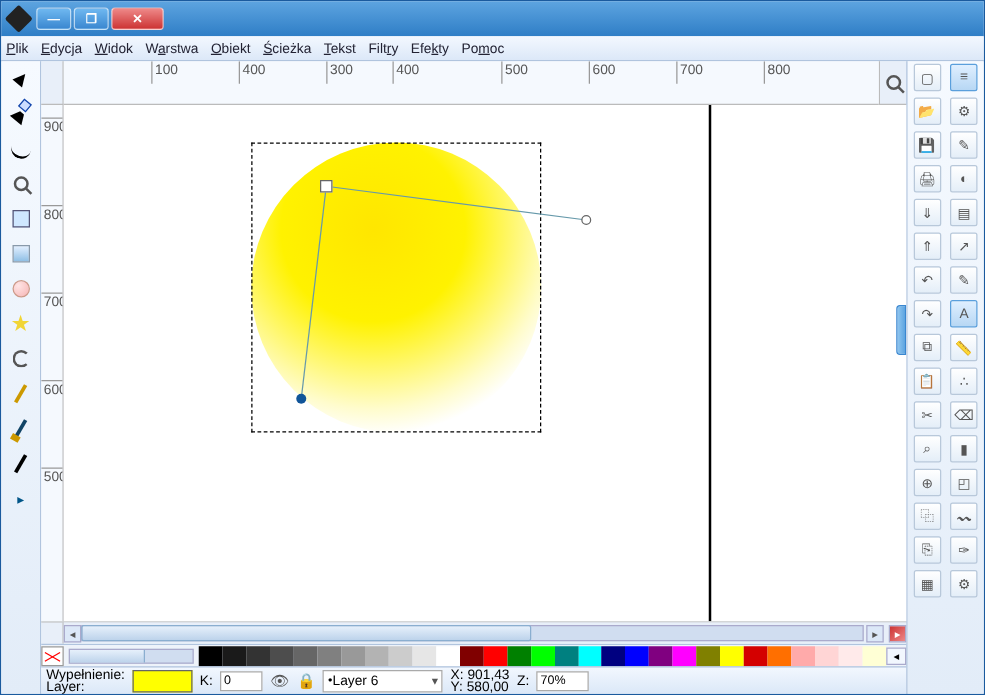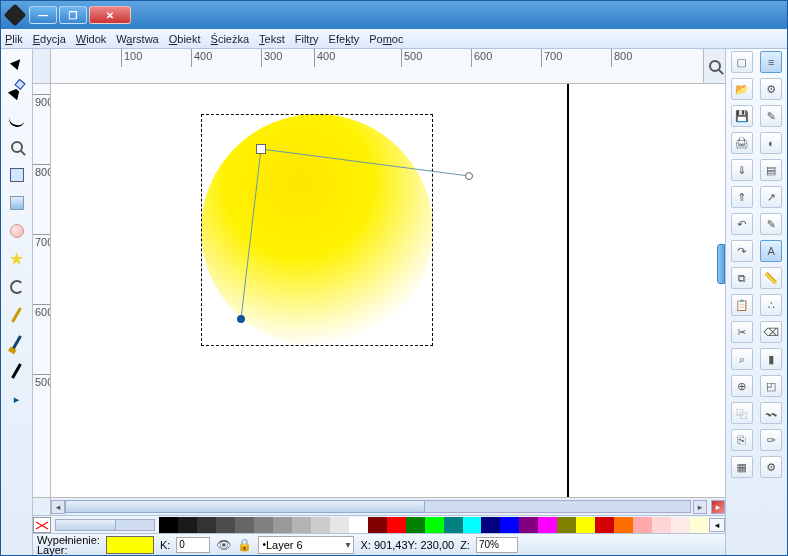--- a/index.html
+++ b/index.html
@@ -95,21 +95,21 @@
 
 .status{height:22px;display:flex;align-items:center;background:linear-gradient(#f2f7fe,#dbe8f8);border-top:1px solid #b0c4de;gap:6px;padding:0 4px;}
 .status .fk{display:flex;flex-direction:column;font-size:9px;line-height:10px;}
 .fillbox{width:48px;height:18px;background:#ffff00;border:1px solid #666;}
 .input-sm{width:34px;height:16px;border:1px solid #aaa;font-size:10px;padding:0 2px;}
 .layer-sel{width:96px;height:18px;border:1px solid #aaa;background:#fff;font-size:10px;display:flex;align-items:center;padding:0 3px;position:relative;}
 .layer-sel::after{content:"▾";position:absolute;right:3px;color:#555;}
 .eye{font-size:12px;color:#555;}
 .lock{font-size:12px;color:#444;}
 .hint{flex:1;font-size:10px;white-space:nowrap;overflow:hidden;}
-.coord{font-size:9px;line-height:10px;display:flex;flex-direction:row;}
+.coord{font-size:9px;line-height:10px;display:flex;flex-direction:column;}
 </style>
 </head>
 <body>
 
 <div class="window">
 
   <div class="titlebar">
     <div class="app-icon"></div>
     <div class="win-ctrls">
       <div class="win-btn min">—</div>
@@ -299,21 +299,21 @@
           <span>Layer:</span>
         </div>
         <div class="fillbox"></div>
         <span>K:</span>
         <input class="input-sm" value="0" style="">
         <span class="eye">👁</span>
         <span class="lock">🔒</span>
         <div class="layer-sel">• <span>Layer 6</span></div>
         <div class="coord">
           <span><span>X:</span> <span>901,43</span></span>
-          <span><span>Y:</span> <span>230,00</span></span>
+          <span><span>Y:</span> <span>580,00</span></span>
         </div>
         <span>Z:</span>
         <input class="input-sm" style="width: 42px;" value="70%">
       </div>
     </div>
 
     <div class="rpanels">
       <div class="rpcol" id="rcol1">
           <div class="rpbtn">
             <span>▢</span>

